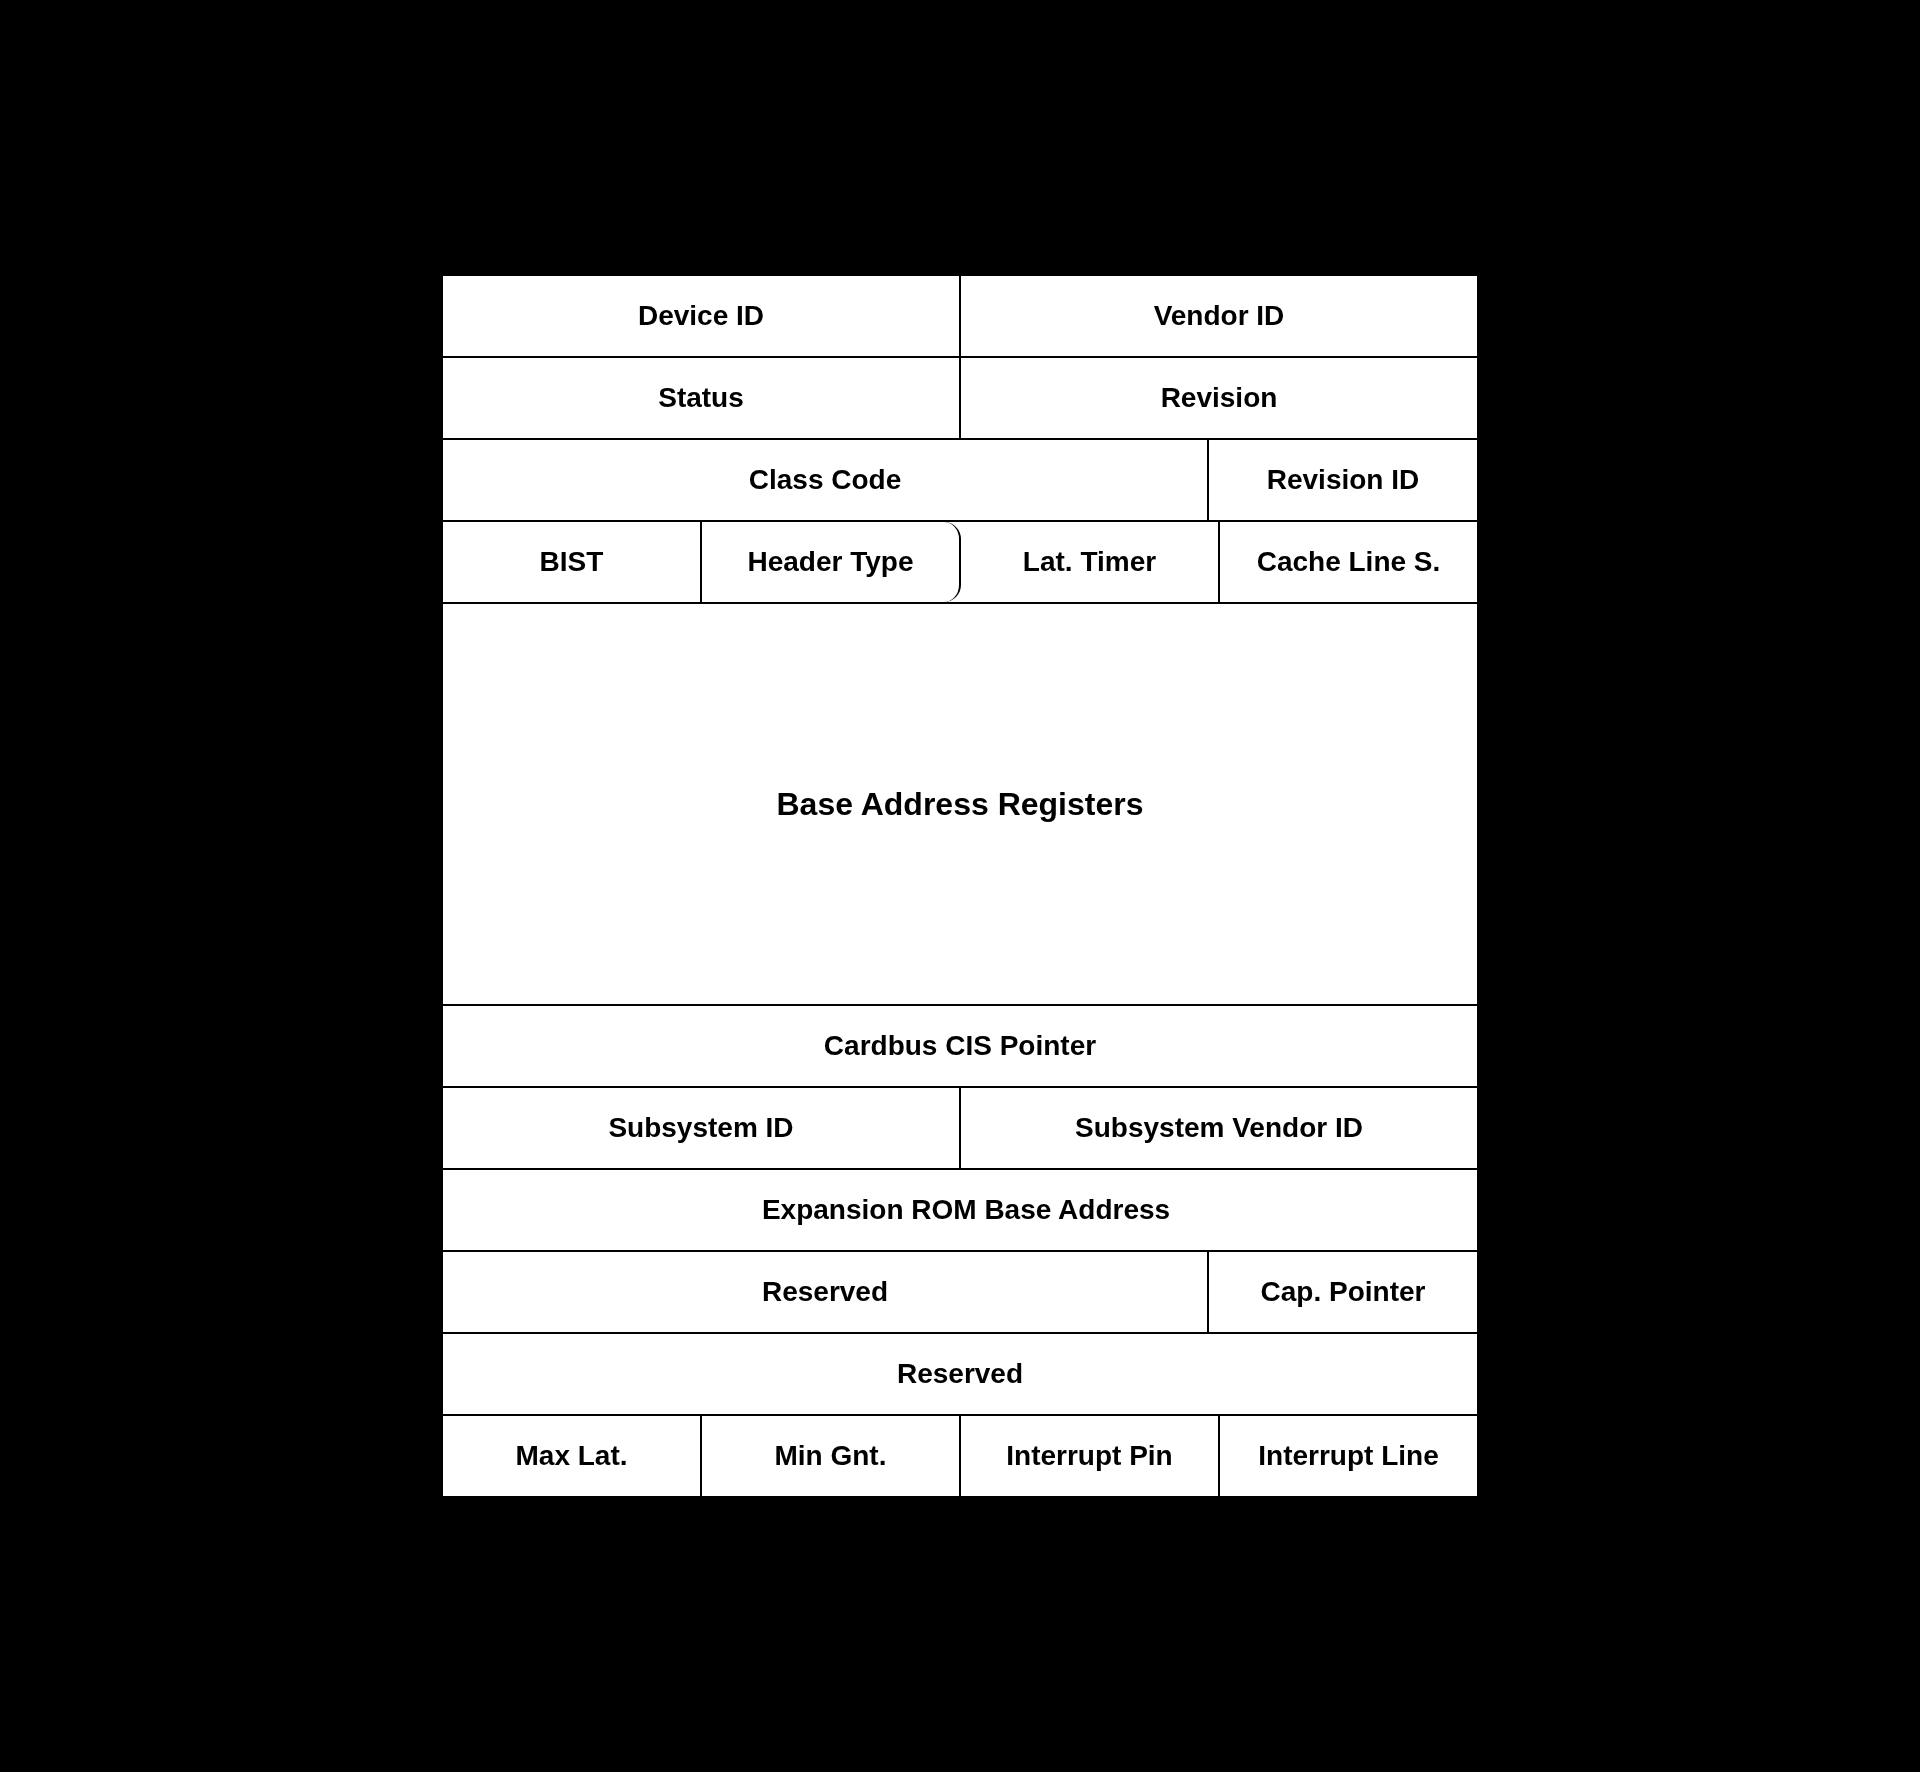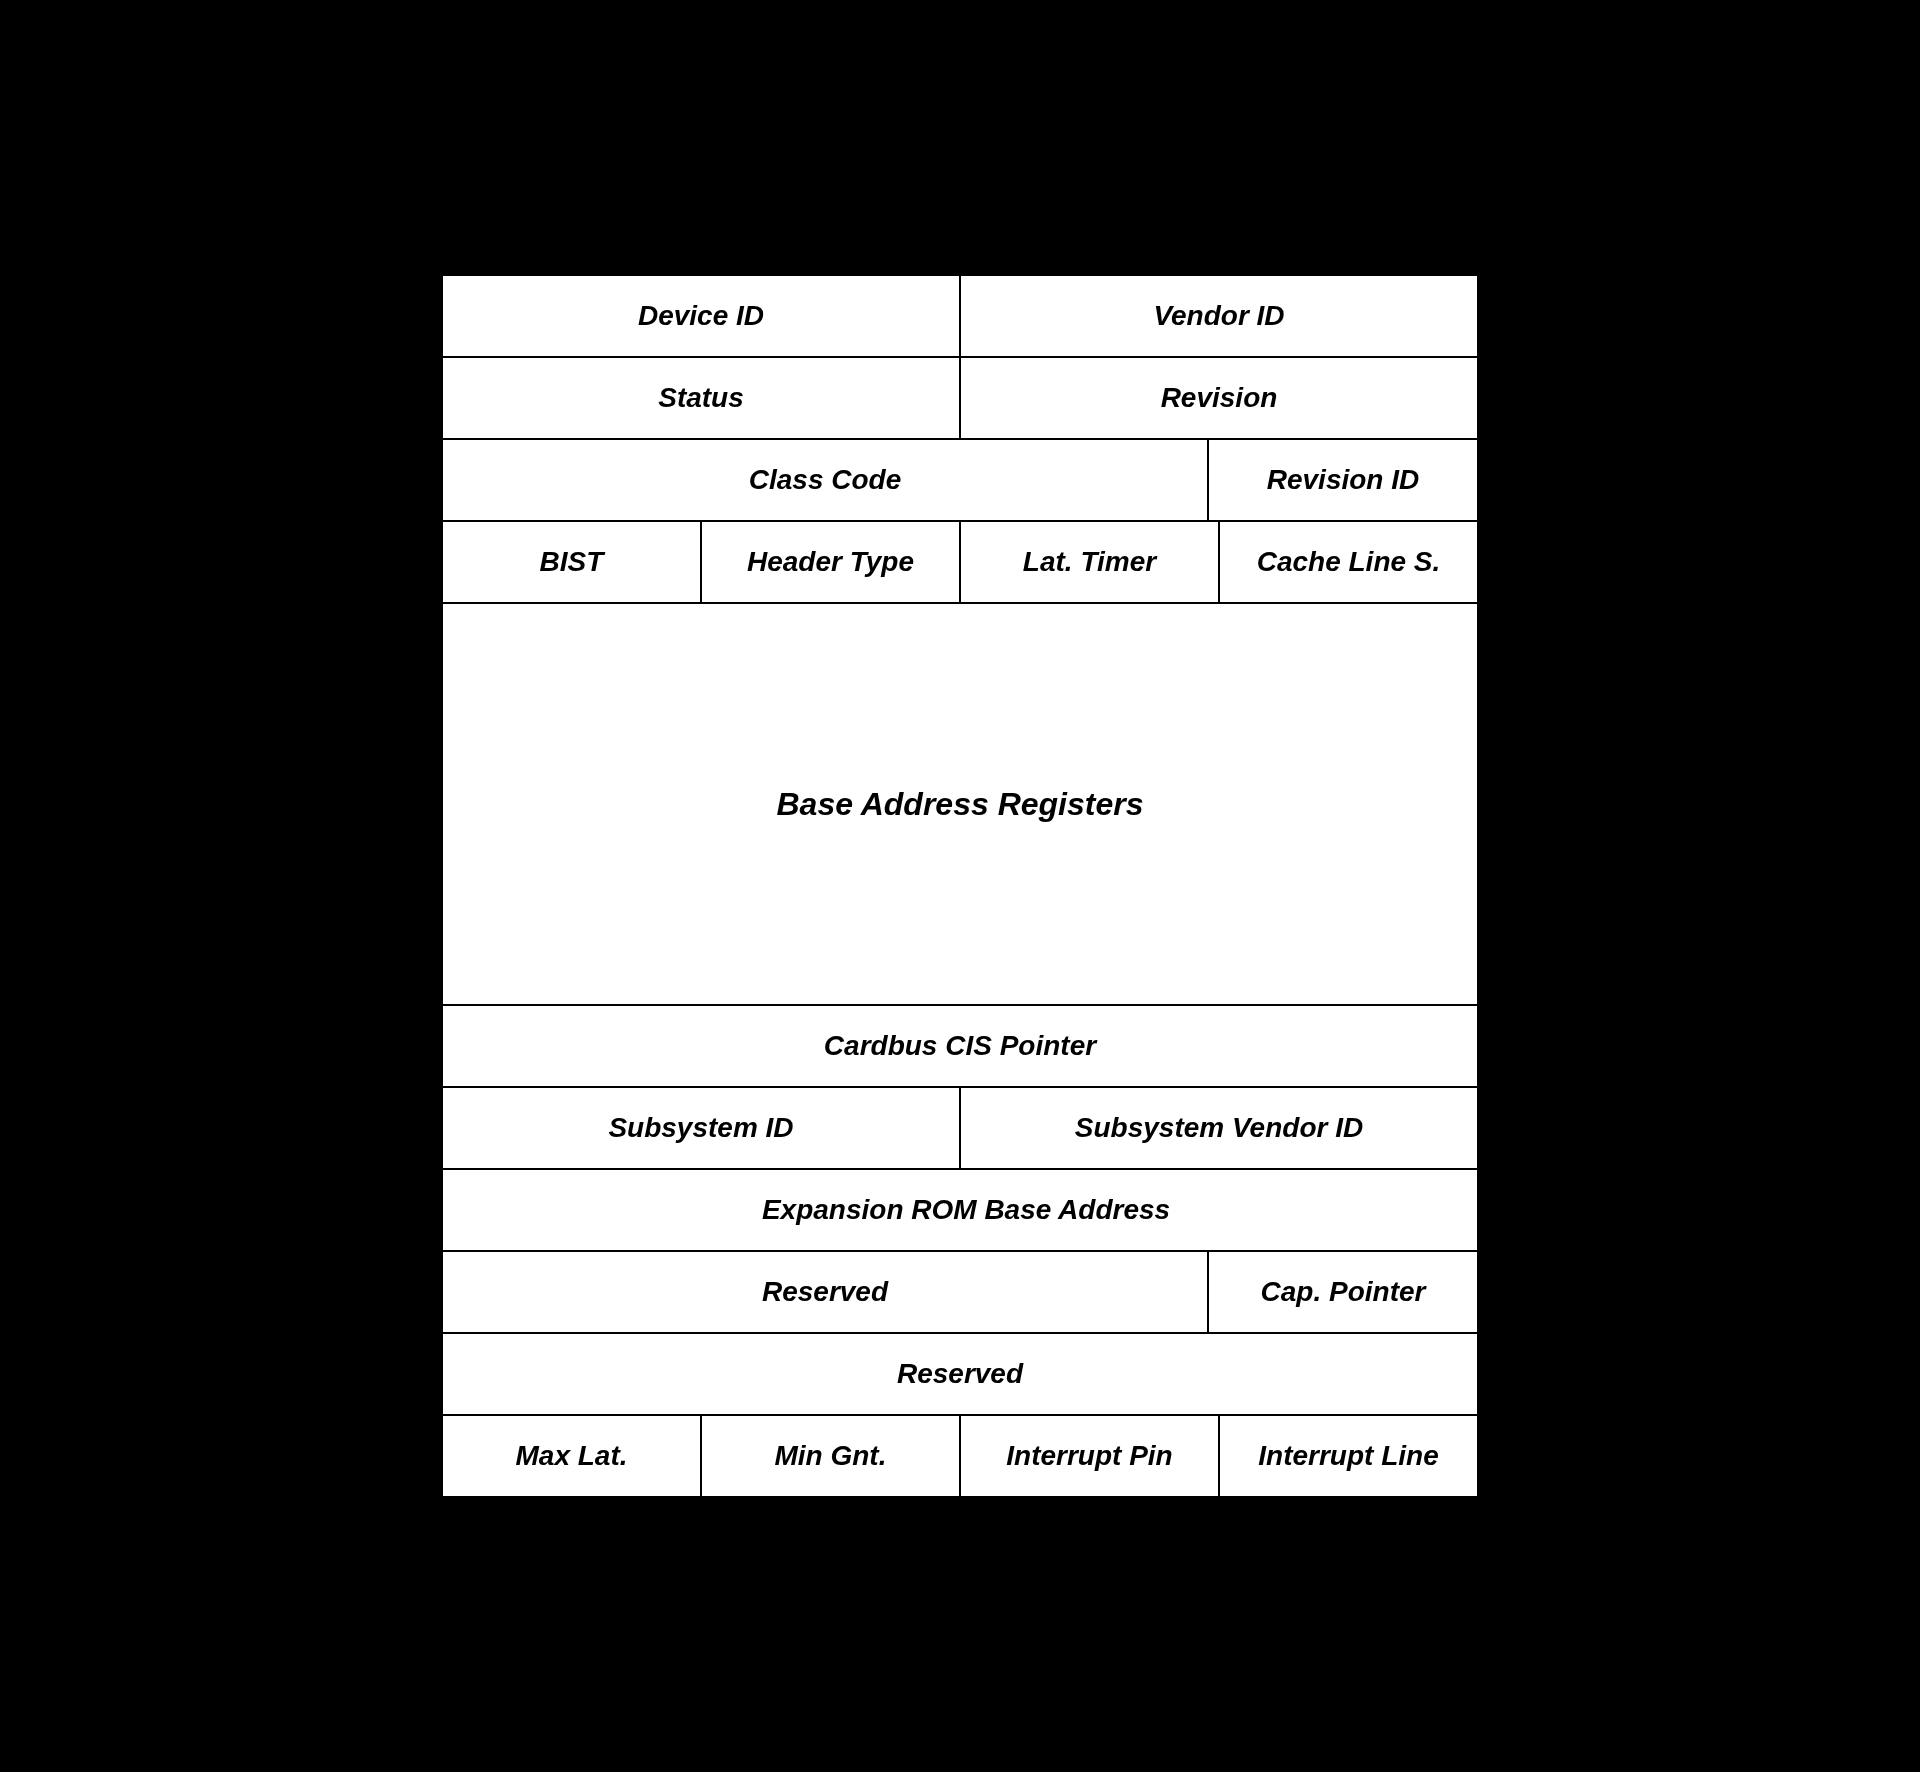--- a/index.html
+++ b/index.html
@@ -1,19 +1,18 @@
 <!DOCTYPE html>
 <html><head>
   <meta charset="utf-8">
   <style>
     * {
       margin: 0;
       padding: 0;
       box-sizing: border-box;
-      font-style: italic;
     }
 
     body {
       background-color: #000;
       display: flex;
       justify-content: center;
       align-items: center;
       min-height: 100vh;
       font-family: Arial, sans-serif;
     }
@@ -74,20 +73,21 @@
       flex: 1;
       border-radius: 22px;
     }
 
     
     .row-4 .cell-bist {
       flex: 1;
     }
     .row-4 .cell-header-type {
       flex: 1;
+      border-radius: 17px;
     }
     .row-4 .cell-lat-timer {
       flex: 1;
     }
     .row-4 .cell-cache-line {
       flex: 1;
     }
 
     
     .row-5 .cell-bar {

